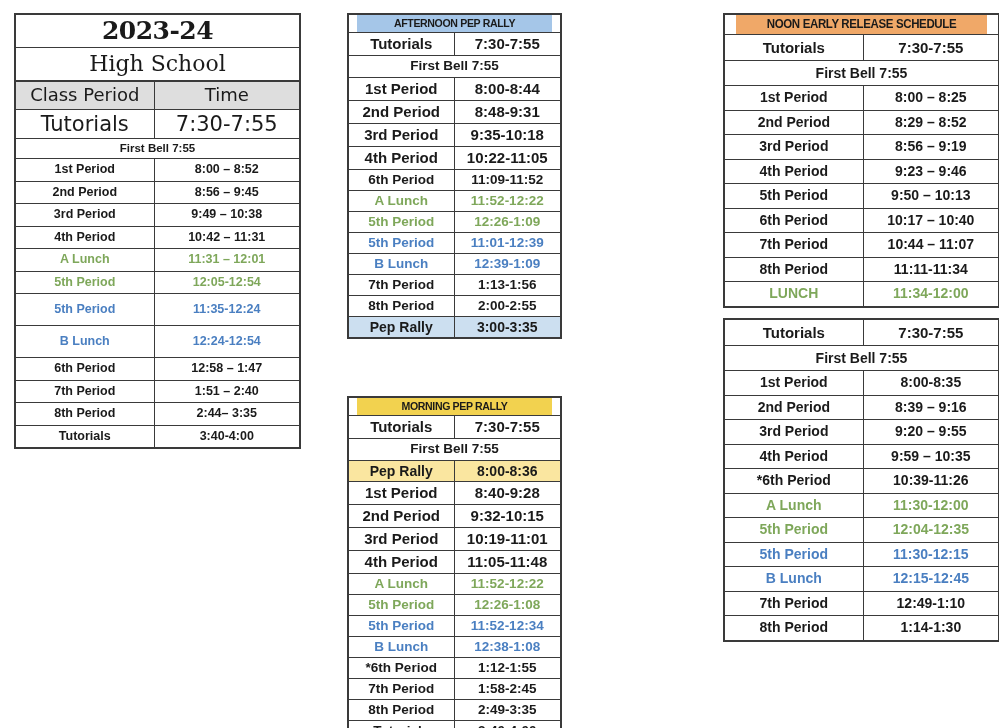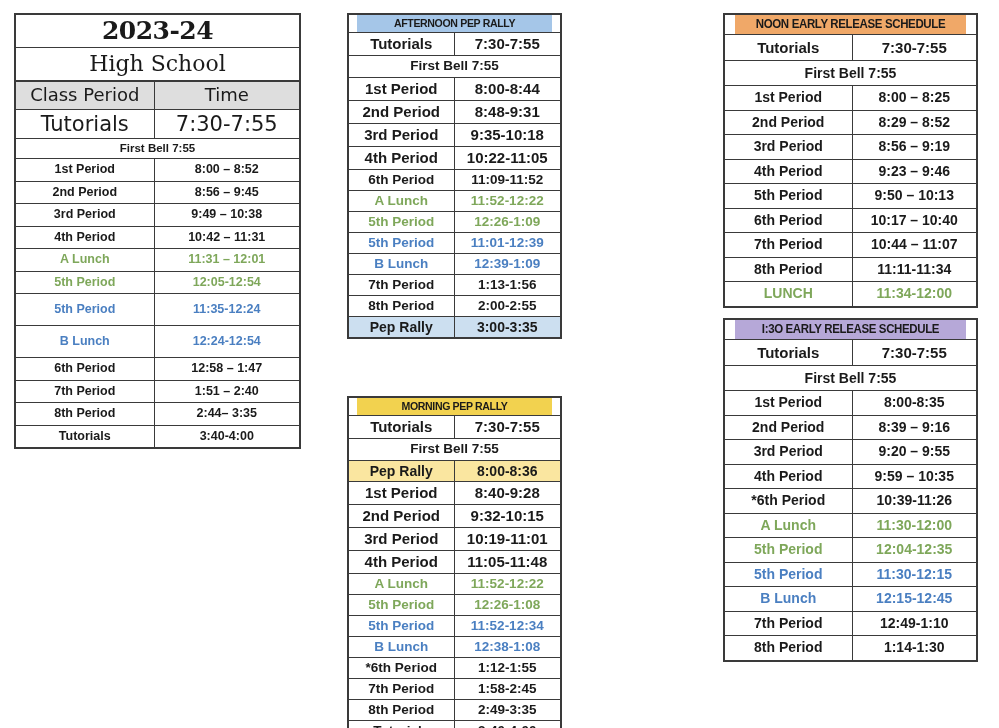--- a/index.html
+++ b/index.html
@@ -108,21 +108,21 @@
 
   #afternoon-pep-rally { top: 13px; }
   #afternoon-pep-rally .banner td { background: #a5c6e8; }
   #afternoon-pep-rally .peprally td { background: #ccdff0; font-size: 14px; height: 20px; }
 
   #morning-pep-rally { top: 396px; }
   #morning-pep-rally .banner td { background: #f2d24f; }
   #morning-pep-rally .peprally td { background: #fae6a0; font-size: 14px; height: 20px; }
 
   
-  .right { left: 723px; width: 255px; }
+  .right { left: 723px; width: 277px; }
   .right col.c1 { width: 127px; }
   .right col.c2 { width: 124px; }
   .right .banner td { font-size: 12.5px; height: 19px; }
   .right .bigrow td { font-size: 15px; height: 25px; font-weight: bold; }
   .right .firstbell td { font-size: 14px; height: 24px; }
   .right .row td { font-size: 14px; height: 23.5px; }
 
   #noon-early-release { top: 13px; }
   #noon-early-release .banner td { background: #f0a868; }
 
@@ -410,23 +410,20 @@
       </tr>
     </tbody>
 </table>
 
 <table class="sched right" id="early-release-130">
   <colgroup>
       <col class="c1">
       <col class="c2">
     </colgroup>
   <tbody>
-    <tr class="banner">
-      <td colspan="2" class="banner-cell">I:3O EARLY RELEASE SCHEDULE</td>
-    </tr>
     <tr class="bigrow">
       <td>Tutorials</td>
       <td>7:30-7:55</td>
     </tr>
     <tr class="firstbell">
       <td colspan="2">First Bell 7:55</td>
     </tr>
   </tbody>
   <tbody>
       <tr class="row">

